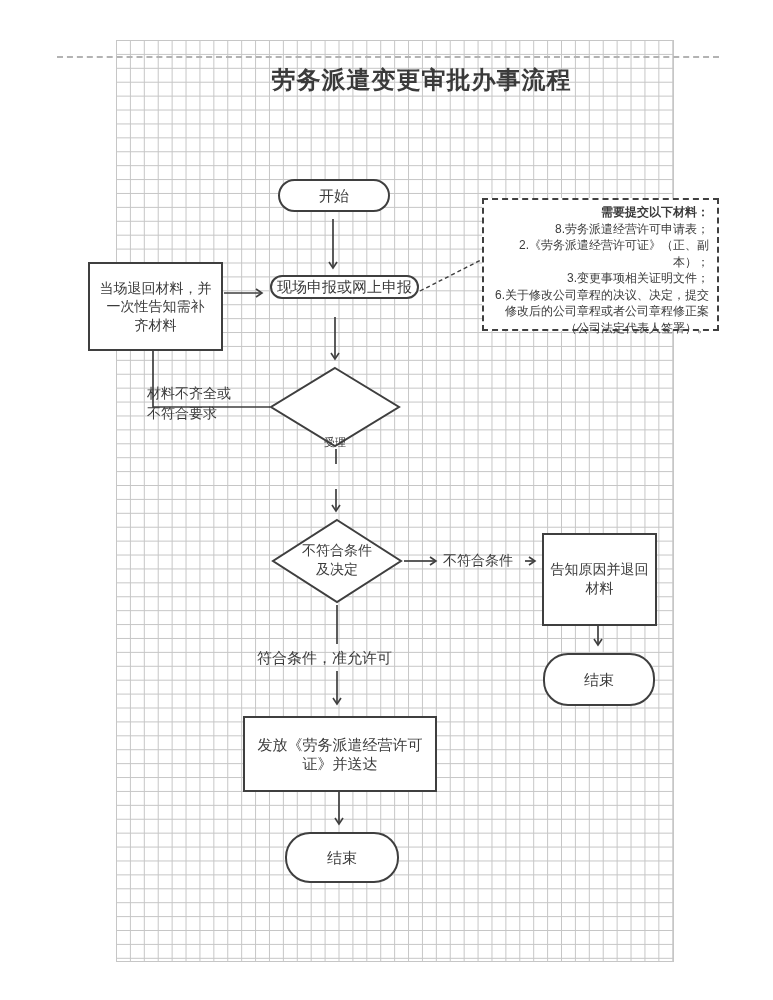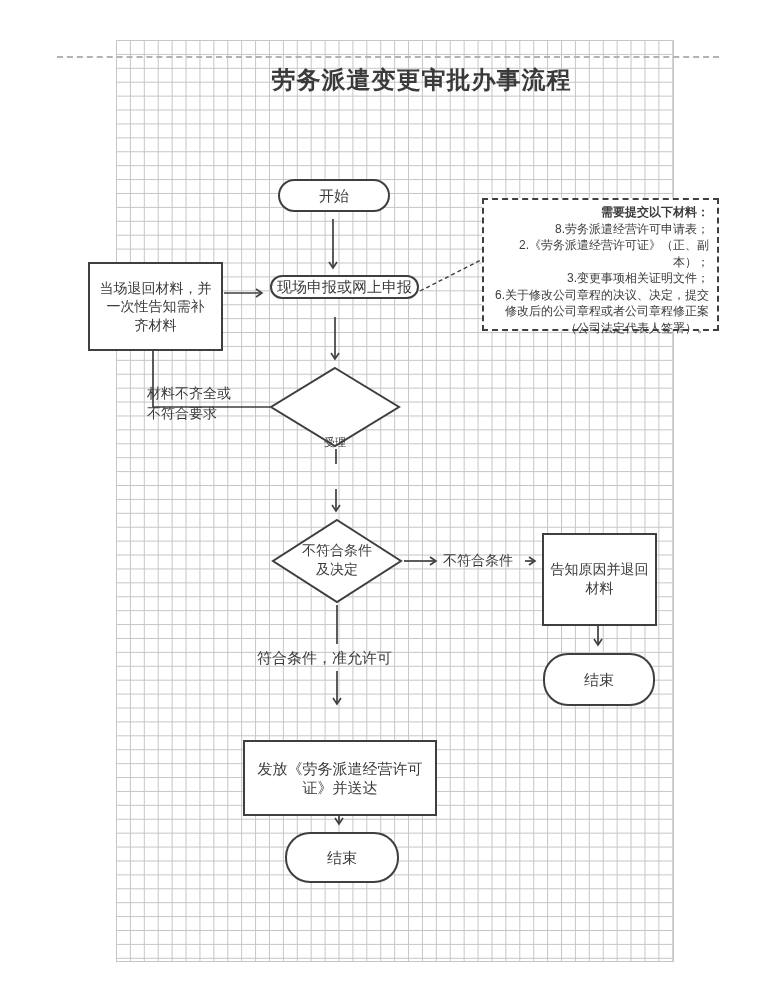--- a/index.html
+++ b/index.html
@@ -104,21 +104,21 @@
   <div class="dlabel" style="left:295px; top:398px; width:80px; font-size:11px;margin-top:37px;">受理</div>
 
   <div class="dlabel" style="left:287px; top:541px; width:100px; font-size:14px; line-height:19px;">不符合条件
 及决定</div>
 
   <div class="node process" style="left:542px; top:533px; width:115px; height:93px;font-family:Liberation Serif, serif;">告知原因并退回
 材料</div>
 
   <div class="node terminator" style="left:543px; top:653px; width:112px; height:53px;">结束</div>
 
-  <div class="node process" style="left:243px; top:740px; width:194px; height:76px; font-size:15px;">发放《劳务派遣经营许可
+  <div class="node process" style="left:243px; top:716px; width:194px; height:76px; font-size:15px;">发放《劳务派遣经营许可
 证》并送达</div>
 
   <div class="node terminator" style="left:285px; top:832px; width:114px; height:51px;">结束</div>
 
   <div class="edge-label" style="left:147px; top:383px; width:120px; font-size:14px; line-height:20px;">材料不齐全或
 不符合要求</div>
 
 
   <div class="edge-label" style="left:443px; top:552px; width:84px; font-size:14px;font-family:Liberation Mono, monospace;">不符合条件</div>
 

